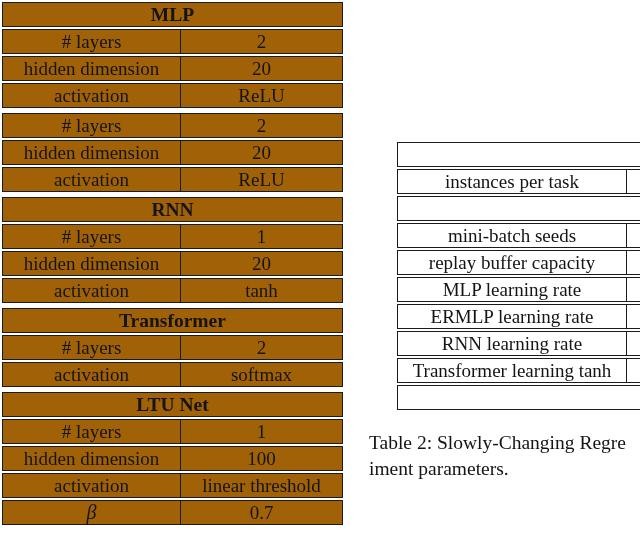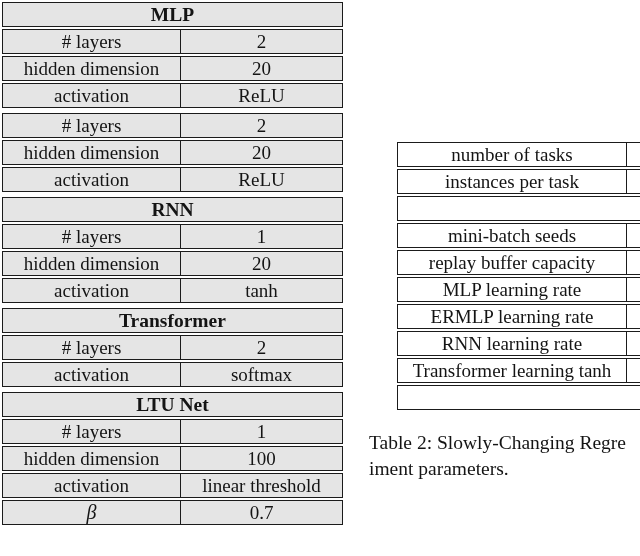--- a/index.html
+++ b/index.html
@@ -19,21 +19,21 @@
     width: 341px;
   }
   .ltable { margin-bottom: 5px; }
   .trow {
     box-sizing: border-box;
     height: 25px;
     border: 1.5px solid #1b1b1b;
     margin-bottom: 2px;
     display: flex;
     align-items: stretch;
-    background: #e5e5e5;
+    background: #a16207;
     font-size: 19px;
     line-height: 21px;
   }
   .ltable .trow:last-child { margin-bottom: 0; }
   .thead {
     justify-content: center;
     align-items: center;
     font-weight: bold;
     font-size: 19.5px;
   }
@@ -176,21 +176,20 @@
     <div class="trow">
         <span class="cell cl beta">β</span>
         <span class="cell cv">0.7</span>
       </div>
   </div>
 
 </div>
 
 <div class="rtable">
   <div class="rrow">
-      <span class="rl">number of tasks</span>
       <span class="rv"></span>
     </div>
   <div class="rrow">
       <span class="rl">instances per task</span>
       <span class="rv"></span>
     </div>
   <div class="rrow">
       <span class="rv"></span>
     </div>
   <div class="rrow">

